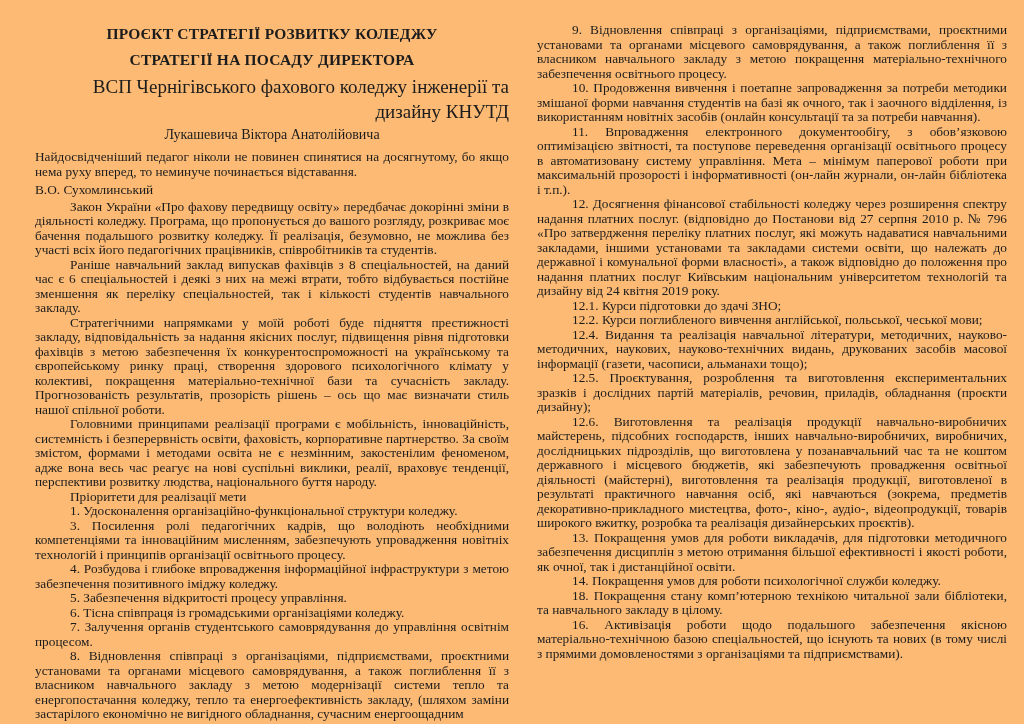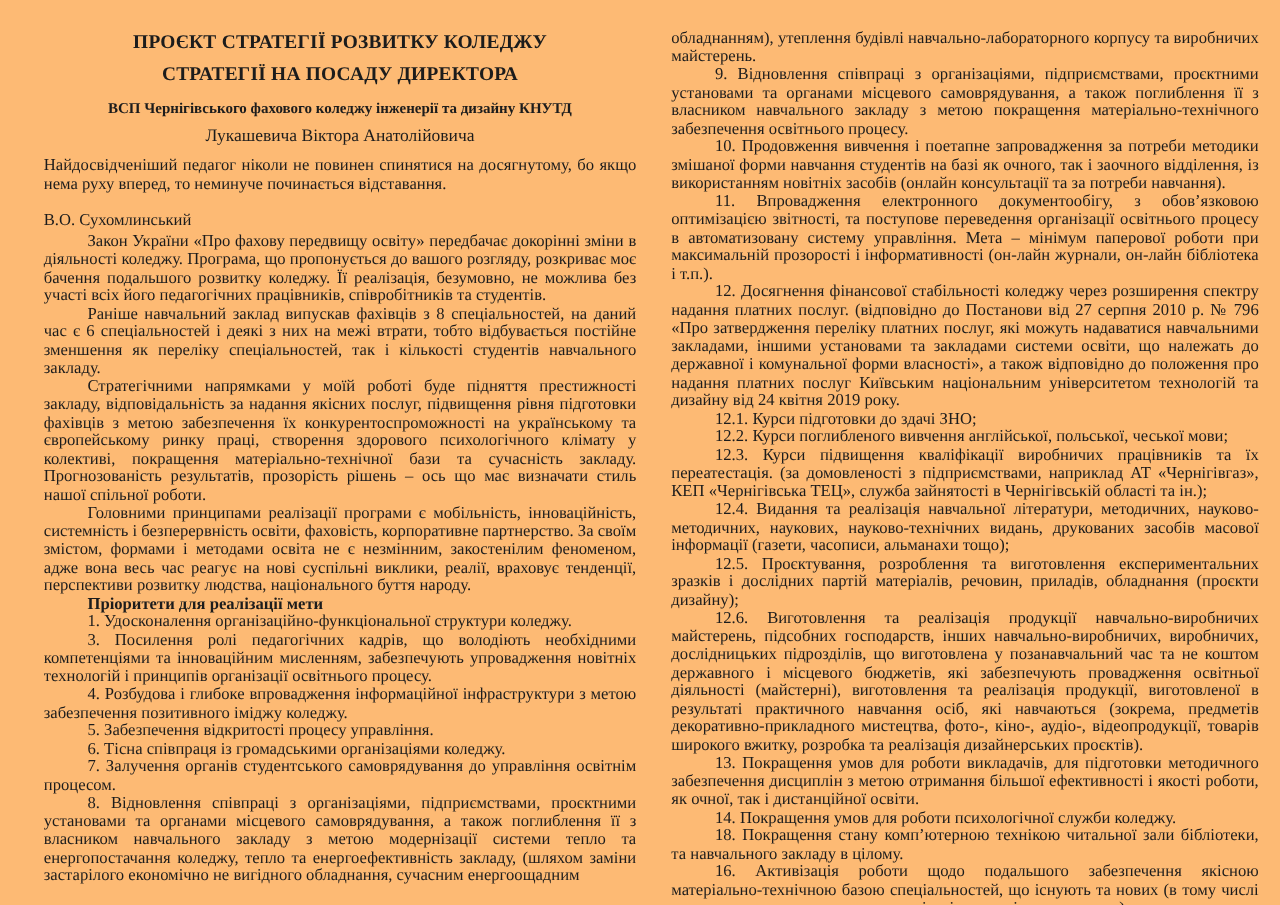--- a/index.html
+++ b/index.html
@@ -32,55 +32,55 @@
   }
   .doc-title {
     font-size: 15.5px;
     font-weight: 700;
     text-align: center;
     margin: 0;
     line-height: 26px;
     letter-spacing: 0.2px;
   }
   .doc-subtitle {
-    font-size: 12px;
-    font-weight: 700;
-    text-align: center;
+    font-size: 19px;
+    font-weight: 400;
+    text-align: right;
     margin: 1px 0 0 0;
     line-height: 25px;
   }
   .doc-author {
     font-size: 14px;
     font-weight: 400;
     text-align: center;
     margin: 0 0 4px 0;
     line-height: 22px;
   }
   .bodytext {
     font-size: 13.3px;
     line-height: 14.5px;
   }
   p.para {
     margin: 0;
     text-align: justify;
     text-indent: 35px;
   }
   p.epigraph {
-    margin: 2px 0 15px 0;
+    margin: 2px 0 4px 0;
     text-align: justify;
     text-indent: 0;
   }
   p.epigraph-author {
     margin: 0 0 2px 0;
     text-align: left;
     text-indent: 0;
   }
   p.subheading {
     margin: 0;
-    font-weight: 700;
+    font-weight: 400;
     text-indent: 35px;
     text-align: left;
   }
   p.continuation {
     margin: 0;
     text-align: justify;
     text-indent: 0;
   }
 </style>
 </head>
@@ -107,29 +107,27 @@
     <p class="para">1. Удосконалення організаційно-функціональної структури коледжу.</p>
     <p class="para">3. Посилення ролі педагогічних кадрів, що володіють необхідними компетенціями та інноваційним мисленням, забезпечують упровадження новітніх технологій і принципів організації освітнього процесу.</p>
     <p class="para">4. Розбудова і глибоке впровадження інформаційної інфраструктури з метою забезпечення позитивного іміджу коледжу.</p>
     <p class="para">5. Забезпечення відкритості процесу управління.</p>
     <p class="para">6. Тісна співпраця із громадськими організаціями коледжу.</p>
     <p class="para">7. Залучення органів студентського самоврядування до управління освітнім процесом.</p>
     <p class="para">8. Відновлення співпраці з організаціями, підприємствами, проєктними установами та органами місцевого самоврядування, а також поглиблення її з власником навчального закладу з метою модернізації системи тепло та енергопостачання коледжу, тепло та енергоефективність закладу, (шляхом заміни застарілого економічно не вигідного обладнання, сучасним енергоощадним</p>
   </div>
 
   <div class="page page-right bodytext">
-    <p class="continuation">обладнанням), утеплення будівлі навчально-лабораторного корпусу та виробничих майстерень.</p>
 
     <p class="para">9. Відновлення співпраці з організаціями, підприємствами, проєктними установами та органами місцевого самоврядування, а також поглиблення її з власником навчального закладу з метою покращення матеріально-технічного забезпечення освітнього процесу.</p>
     <p class="para">10. Продовження вивчення і поетапне запровадження за потреби методики змішаної форми навчання студентів на базі як очного, так і заочного відділення, із використанням новітніх засобів (онлайн консультації та за потреби навчання).</p>
     <p class="para">11. Впровадження електронного документообігу, з обов’язковою оптимізацією звітності, та поступове переведення організації освітнього процесу в автоматизовану систему управління. Мета – мінімум паперової роботи при максимальній прозорості і інформативності (он-лайн журнали, он-лайн бібліотека і т.п.).</p>
     <p class="para">12. Досягнення фінансової стабільності коледжу через розширення спектру надання платних послуг. (відповідно до Постанови від 27 серпня 2010 р. № 796 «Про затвердження переліку платних послуг, які можуть надаватися навчальними закладами, іншими установами та закладами системи освіти, що належать до державної і комунальної форми власності», а також відповідно до положення про надання платних послуг Київським національним університетом технологій та дизайну від 24 квітня 2019 року.</p>
     <p class="para">12.1. Курси підготовки до здачі ЗНО;</p>
     <p class="para">12.2. Курси поглибленого вивчення англійської, польської, чеської мови;</p>
-    <p class="para">12.3. Курси підвищення кваліфікації виробничих працівників та їх переатестація. (за домовленості з підприємствами, наприклад АТ «Чернігівгаз», КЕП «Чернігівська ТЕЦ», служба зайнятості в Чернігівській області та ін.);</p>
     <p class="para">12.4. Видання та реалізація навчальної літератури, методичних, науково-методичних, наукових, науково-технічних видань, друкованих засобів масової інформації (газети, часописи, альманахи тощо);</p>
     <p class="para">12.5. Проєктування, розроблення та виготовлення експериментальних зразків і дослідних партій матеріалів, речовин, приладів, обладнання (проєкти дизайну);</p>
     <p class="para">12.6. Виготовлення та реалізація продукції навчально-виробничих майстерень, підсобних господарств, інших навчально-виробничих, виробничих, дослідницьких підрозділів, що виготовлена у позанавчальний час та не коштом державного і місцевого бюджетів, які забезпечують провадження освітньої діяльності (майстерні), виготовлення та реалізація продукції, виготовленої в результаті практичного навчання осіб, які навчаються (зокрема, предметів декоративно-прикладного мистецтва, фото-, кіно-, аудіо-, відеопродукції, товарів широкого вжитку, розробка та реалізація дизайнерських проєктів).</p>
     <p class="para">13. Покращення умов для роботи викладачів, для підготовки методичного забезпечення дисциплін з метою отримання більшої ефективності і якості роботи, як очної, так і дистанційної освіти.</p>
     <p class="para">14. Покращення умов для роботи психологічної служби коледжу.</p>
     <p class="para">18. Покращення стану комп’ютерною технікою читальної зали бібліотеки, та навчального закладу в цілому.</p>
     <p class="para">16. Активізація роботи щодо подальшого забезпечення якісною матеріально-технічною базою спеціальностей, що існують та нових (в тому числі з прямими домовленостями з організаціями та підприємствами).</p>
   </div>
 
 </div>

